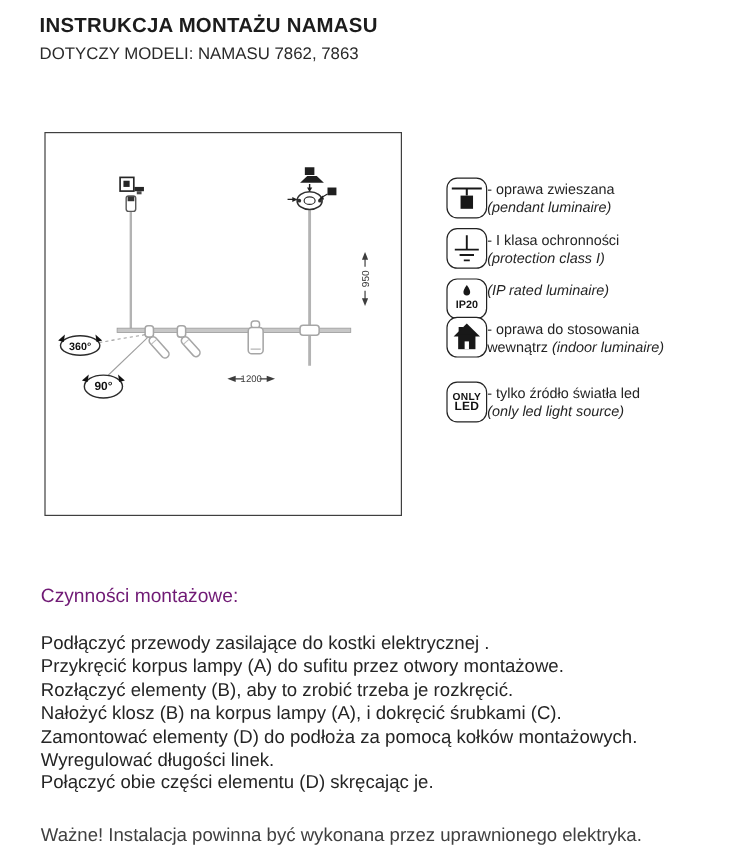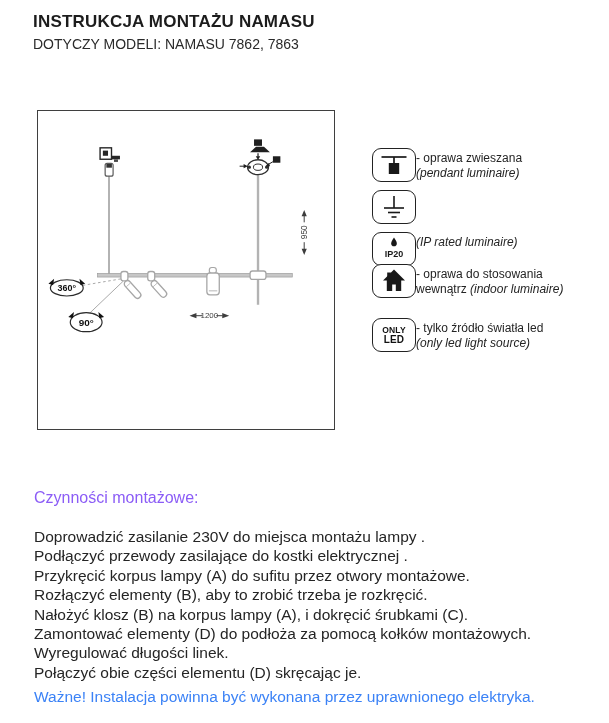--- a/index.html
+++ b/index.html
@@ -13,31 +13,31 @@
   .hdr .sub{margin-top:4px;font-size:14px;color:#2a2a2a;}
   
   .diagram-box{
     position:absolute;left:37px;top:110px;width:298px;height:320px;
     border:1.5px solid #3f3f3f;box-sizing:border-box;background:#fff;
   }
   .diagram-box svg{display:block;width:100%;height:100%;}
   
   .legend-row{position:absolute;left:372px;display:flex;align-items:flex-start;}
   .licon{
-    width:44px;height:34px;box-sizing:border-box;border:1.7px solid #222;
+    width:34px;height:34px;box-sizing:border-box;border:1.7px solid #222;
     border-radius:9px;background:#fff;display:flex;align-items:center;justify-content:center;
     flex:0 0 auto;
   }
   .ltext{font-size:12px;line-height:14.5px;padding-top:3px;white-space:nowrap;}
   .ltext .en{font-style:italic;}
   .onlyled{font-size:8.5px;font-weight:bold;line-height:9.5px;text-align:center;letter-spacing:.2px;color:#111;}
   
-  .instr-heading{position:absolute;left:34px;top:489px;font-size:16px;color:#8b5cf6;}
+  .instr-heading{position:absolute;left:34px;top:489px;font-size:16px;color:#701a75;}
   .steps{position:absolute;left:34px;top:527px;font-size:15.5px;line-height:19.4px;color:#252525;}
-  .warning{position:absolute;left:34px;top:688px;font-size:15.5px;color:#3b82f6;}
+  .warning{position:absolute;left:34px;top:688px;font-size:15.5px;color:#404040;}
 </style>
 </head>
 <body>
 
 <div class="page">
 
   <div class="hdr">
     <h1>INSTRUKCJA MONTAŻU NAMASU</h1>
     <div class="sub">DOTYCZY MODELI: NAMASU 7862, 7863</div>
   </div>
@@ -148,20 +148,24 @@
 
   <div class="legend-row" style="top:190px">
     <div class="licon">
       <svg width="30" height="30" viewBox="0 0 30 30">
         <line x1="15" y1="4" x2="15" y2="16" stroke="#181818" stroke-width="1.6"></line>
         <line x1="5" y1="16" x2="25" y2="16" stroke="#181818" stroke-width="1.6"></line>
         <line x1="9" y1="20.5" x2="21" y2="20.5" stroke="#181818" stroke-width="1.6"></line>
         <line x1="12.5" y1="25" x2="17.5" y2="25" stroke="#181818" stroke-width="1.6"></line>
       </svg>
     </div>
+    <div class="ltext">
+      <div>- I klasa ochronności</div>
+      <div class="en">(protection class I)</div>
+    </div>
   </div>
 
   <div class="legend-row" style="top:232px">
     <div class="licon">
       <svg width="30" height="30" viewBox="0 0 30 30">
         <path d="M15 3.5 C13 6.5 12.2 7.8 12.2 9.4 A2.8 2.8 0 0 0 17.8 9.4 C17.8 7.8 17 6.5 15 3.5 Z" fill="#181818"></path>
         <text x="15" y="23" text-anchor="middle" font-size="9" font-weight="bold" fill="#181818" font-family="Liberation Sans, sans-serif">IP20</text>
       </svg>
     </div>
     <div class="ltext">
@@ -193,21 +197,20 @@
     </div>
     <div class="ltext">
       <div>- tylko źródło światła led</div>
       <div class="en">(only led light source)</div>
     </div>
   </div>
 
   <div class="instr-heading">Czynności montażowe:</div>
 
   <div class="steps">
-    <div>Doprowadzić zasilanie 230V do miejsca montażu lampy .</div>
     <div>Podłączyć przewody zasilające do kostki elektrycznej .</div>
     <div>Przykręcić korpus lampy (A) do sufitu przez otwory montażowe.</div>
     <div>Rozłączyć elementy (B), aby to zrobić trzeba je rozkręcić.</div>
     <div>Nałożyć klosz (B) na korpus lampy (A), i dokręcić śrubkami (C).</div>
     <div>Zamontować elementy (D) do podłoża za pomocą kołków montażowych.</div>
     <div>Wyregulować długości linek.</div>
     <div>Połączyć obie części elementu (D) skręcając je.</div>
   </div>
 
   <div class="warning">Ważne! Instalacja powinna być wykonana przez uprawnionego elektryka.</div>

